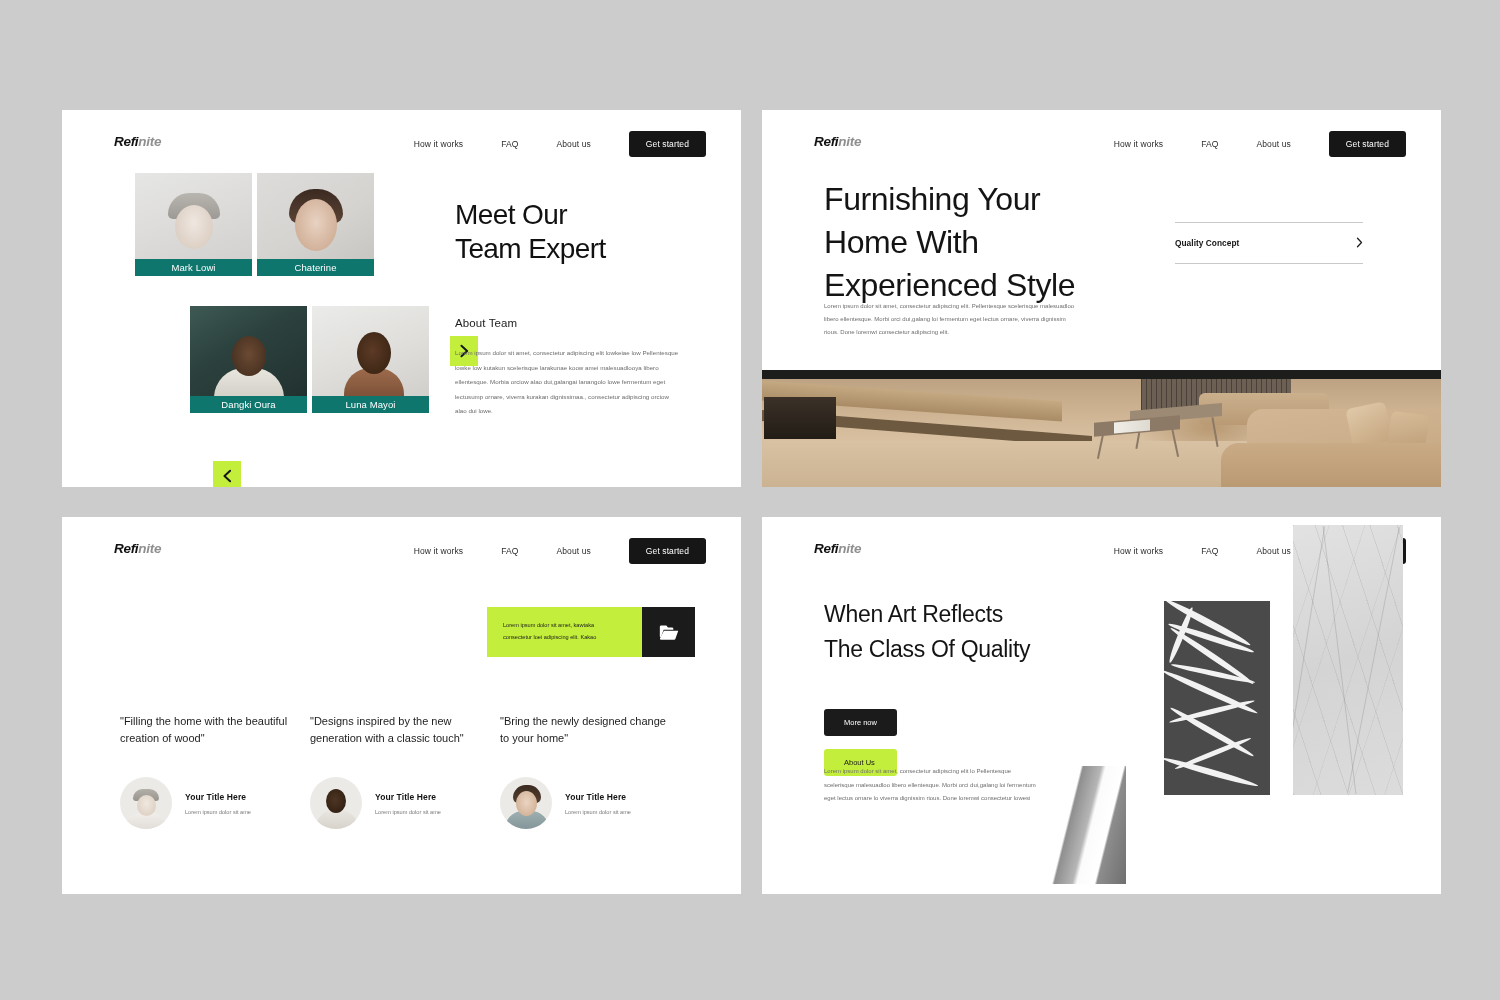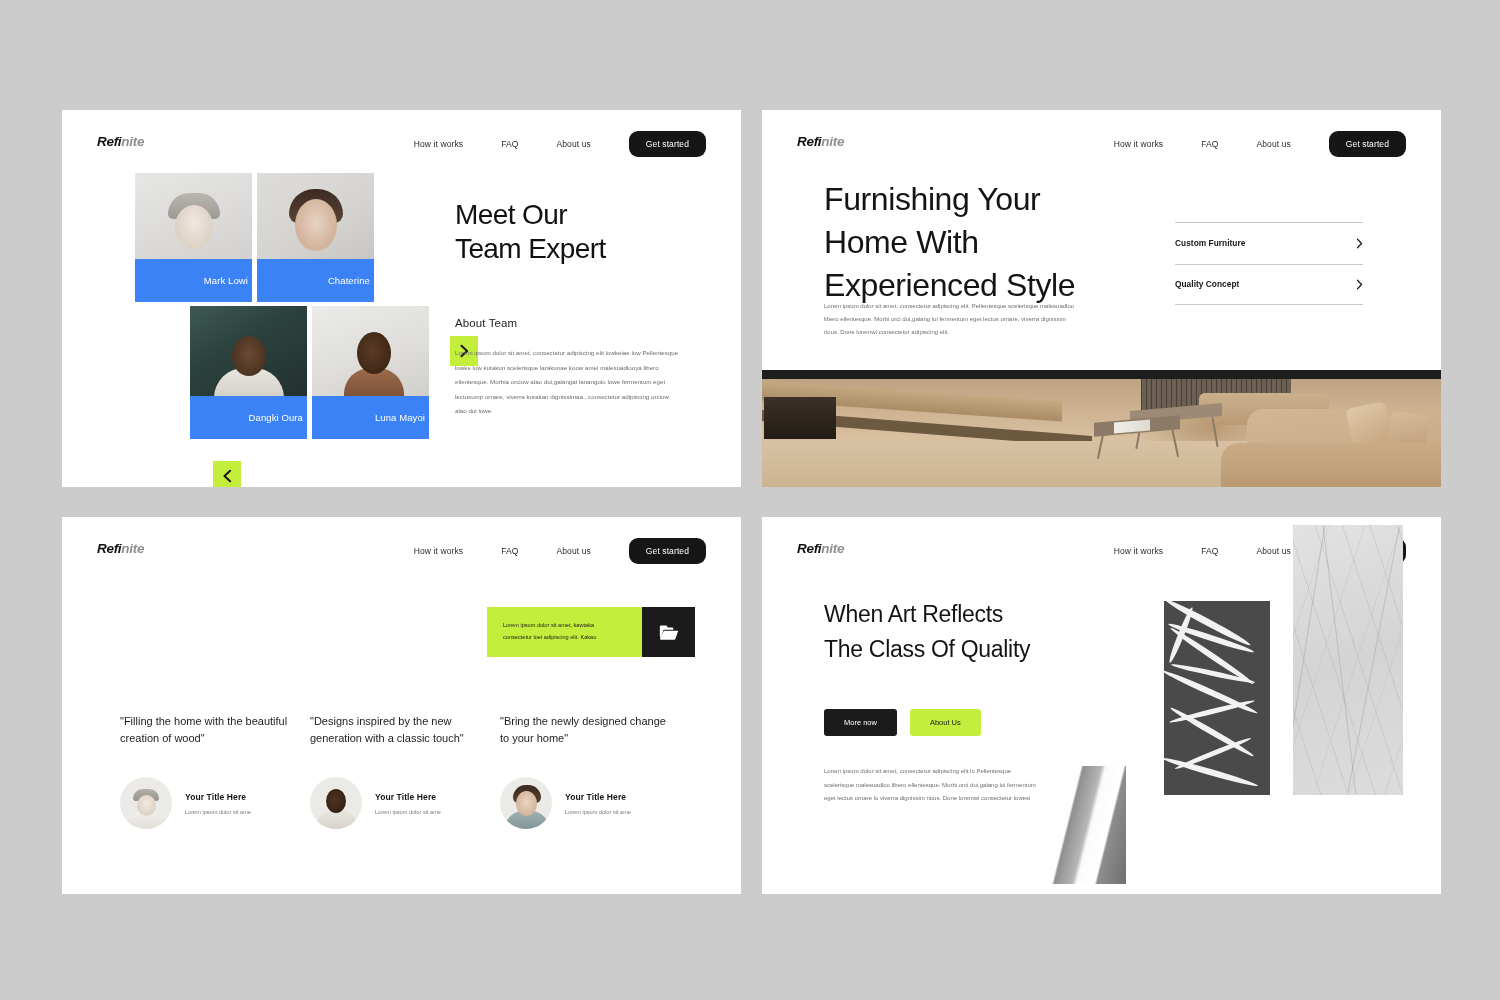--- a/index.html
+++ b/index.html
@@ -24,57 +24,57 @@
   #slide-2 { left:762px; top:110px; width:679px; height:377px; }
   #slide-3 { left:62px;  top:517px; width:679px; height:377px; }
   #slide-4 { left:762px; top:517px; width:679px; height:377px; }
 
   
   .navbar {
     position:absolute; left:0; top:0; width:100%; height:66px;
     display:flex; align-items:center;
   }
   .logo {
-    position:absolute; left:35px; top:24px;
+    position:absolute; left:52px; top:24px;
     font-size:13.5px; font-style:italic; letter-spacing:-0.3px;
     white-space:nowrap;
     text-align:center;
   }
   .logo .b1 { font-weight:bold; color:#111; }
   .logo .b2 { font-weight:bold; color:#8f8f8f; }
   .nav-links {
     position:absolute; right:35px; top:21px;
     display:flex; align-items:center; gap:0;
   }
   .nav-link {
     font-size:8.5px; color:#2b2b2b; letter-spacing:0.1px;
     margin-right:38px; white-space:nowrap; cursor:pointer;
   }
   .nav-cta {
     background:#161616; color:#ffffff;
-    font-size:8.5px; border-radius:9px;
+    font-size:8.5px; border-radius:3px;
     padding:8px 17px; white-space:nowrap; cursor:pointer;
     letter-spacing:0.1px;
   }
 
   
   .team-grid {
     position:absolute; left:73px; top:63px;
     width:285px; height:260px;
   }
   .team-card { position:absolute; }
   .team-photo {
     width:100%; height:86px;
     background:#d8d8d6;
     position:relative; overflow:hidden;
   }
   .team-name {
-    background:#3b82f6; color:#fff;
-    font-size:9.5px; text-align:right;
-    padding:16px 4px; letter-spacing:0.1px;
+    background:#0f766e; color:#fff;
+    font-size:9.5px; text-align:center;
+    padding:3px 4px; letter-spacing:0.1px;
   }
   #tm-0 { left:0px;  top:0px;   width:117px; }
   #tm-1 { left:122px;top:0px;   width:117px; }
   #tm-2 { left:55px; top:133px; width:117px; }
   #tm-3 { left:177px;top:133px; width:117px; }
   #tm-2 .team-photo { height:90px; }
   #tm-3 .team-photo { height:90px; }
 
   .arrow-btn {
     position:absolute; width:28px; height:30px;
@@ -252,21 +252,21 @@
   .person-meta { margin-left:13px; }
   .person-title { font-size:8.5px; font-weight:bold; color:#141414; letter-spacing:0.1px; }
   .person-sub { font-size:5.6px; color:#7a7a7a; margin-top:7px; }
 
   
   .s4-title {
     position:absolute; left:62px; top:80px;
     font-size:23px; line-height:1.5; color:#141414;
     font-weight:400; letter-spacing:-0.3px;
   }
-  .s4-btns { position:absolute; left:62px; top:192px; display:flex; gap:13px; }
+  .s4-btns { position:absolute; left:62px; top:192px; display:flex; gap:13px;flex-direction:column; }
   .btn-dark {
     background:#1b1b1b; color:#fff; font-size:7.5px;
     padding:9px 20px; border-radius:3px; cursor:pointer;
   }
   .btn-green {
     background:#c3ef3c; color:#1b1b1b; font-size:7.5px;
     padding:9px 20px; border-radius:3px; cursor:pointer;
   }
   .s4-body {
     position:absolute; left:62px; top:248px; width:218px;
@@ -376,28 +376,20 @@
     </div>
 
     <div class="s2-title">
       <div>Furnishing Your</div>
       <div>Home With</div>
       <div>Experienced Style</div>
     </div>
     <div class="s2-body">Lorem ipsum dolor sit amet, consectetur adipiscing elit. Pellentesque scelerisque malesuadloo libero ellentesque. Morbi orci dui,galang loi fermentum eget lectus ornare, viverra dignissim rious. Done loremwi consectetur adipiscing elit.</div>
 
     <div class="accordion">
-      <div class="acc-item">
-        <span class="acc-label">Custom Furniture</span>
-        <span class="acc-chev">
-          <svg viewBox="0 0 7 11" fill="none" stroke="#1d1d1d" stroke-width="1.3" stroke-linecap="round" stroke-linejoin="round">
-              <polyline points="1.5,1.3 5.5,5.5 1.5,9.7"></polyline>
-            </svg>
-        </span>
-      </div>
       <div class="acc-item">
         <span class="acc-label">Quality Concept</span>
         <span class="acc-chev">
           <svg viewBox="0 0 7 11" fill="none" stroke="#1d1d1d" stroke-width="1.3" stroke-linecap="round" stroke-linejoin="round">
               <polyline points="1.5,1.3 5.5,5.5 1.5,9.7"></polyline>
             </svg>
         </span>
       </div>
     </div>
 

